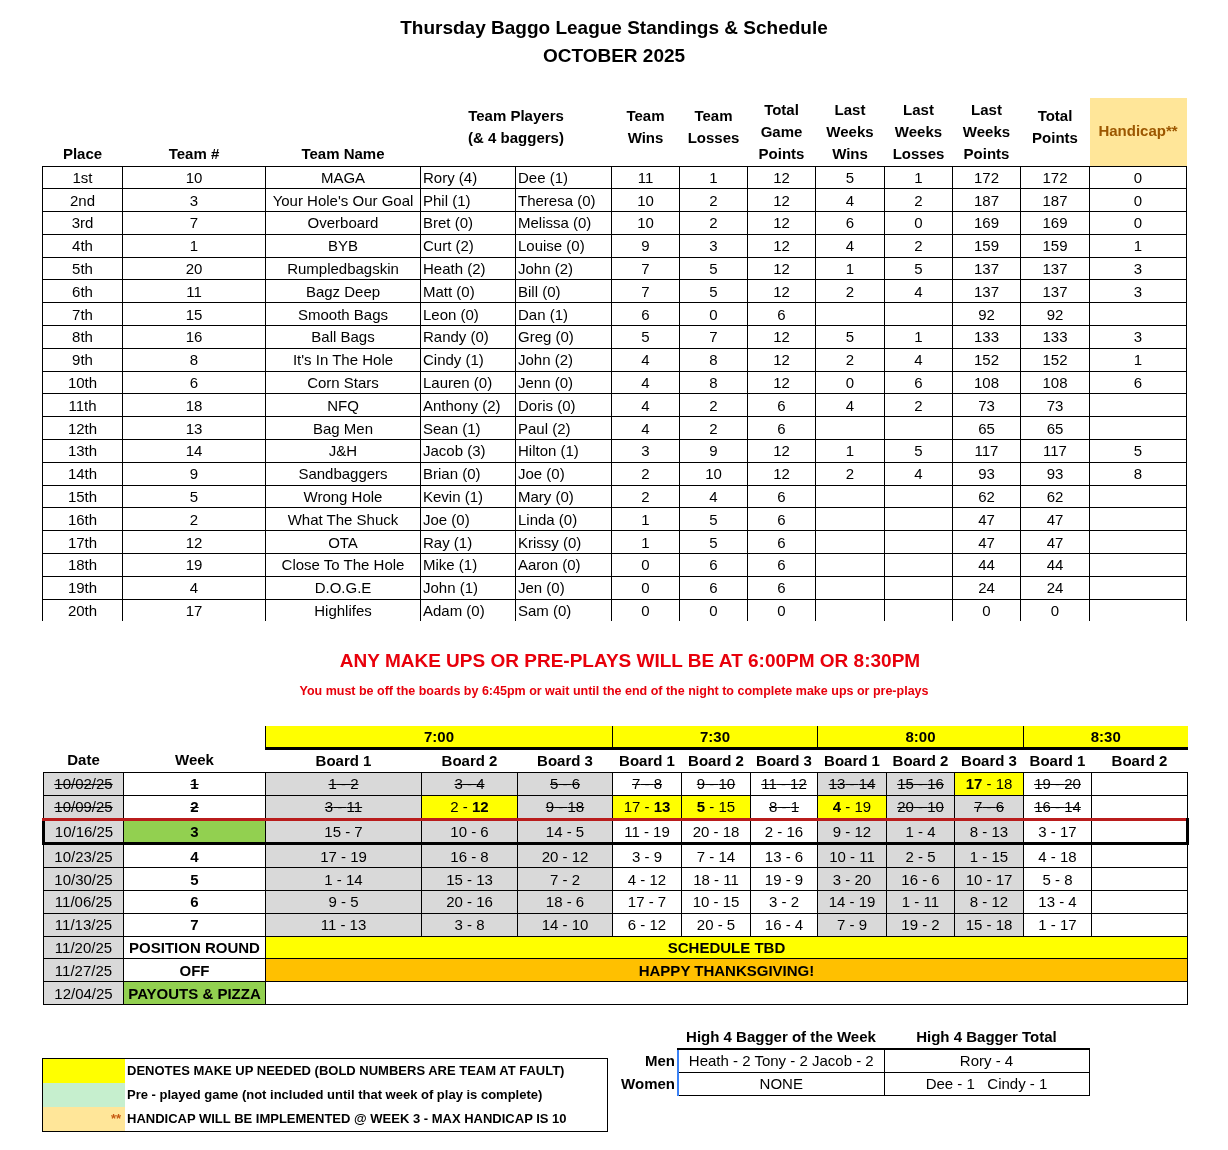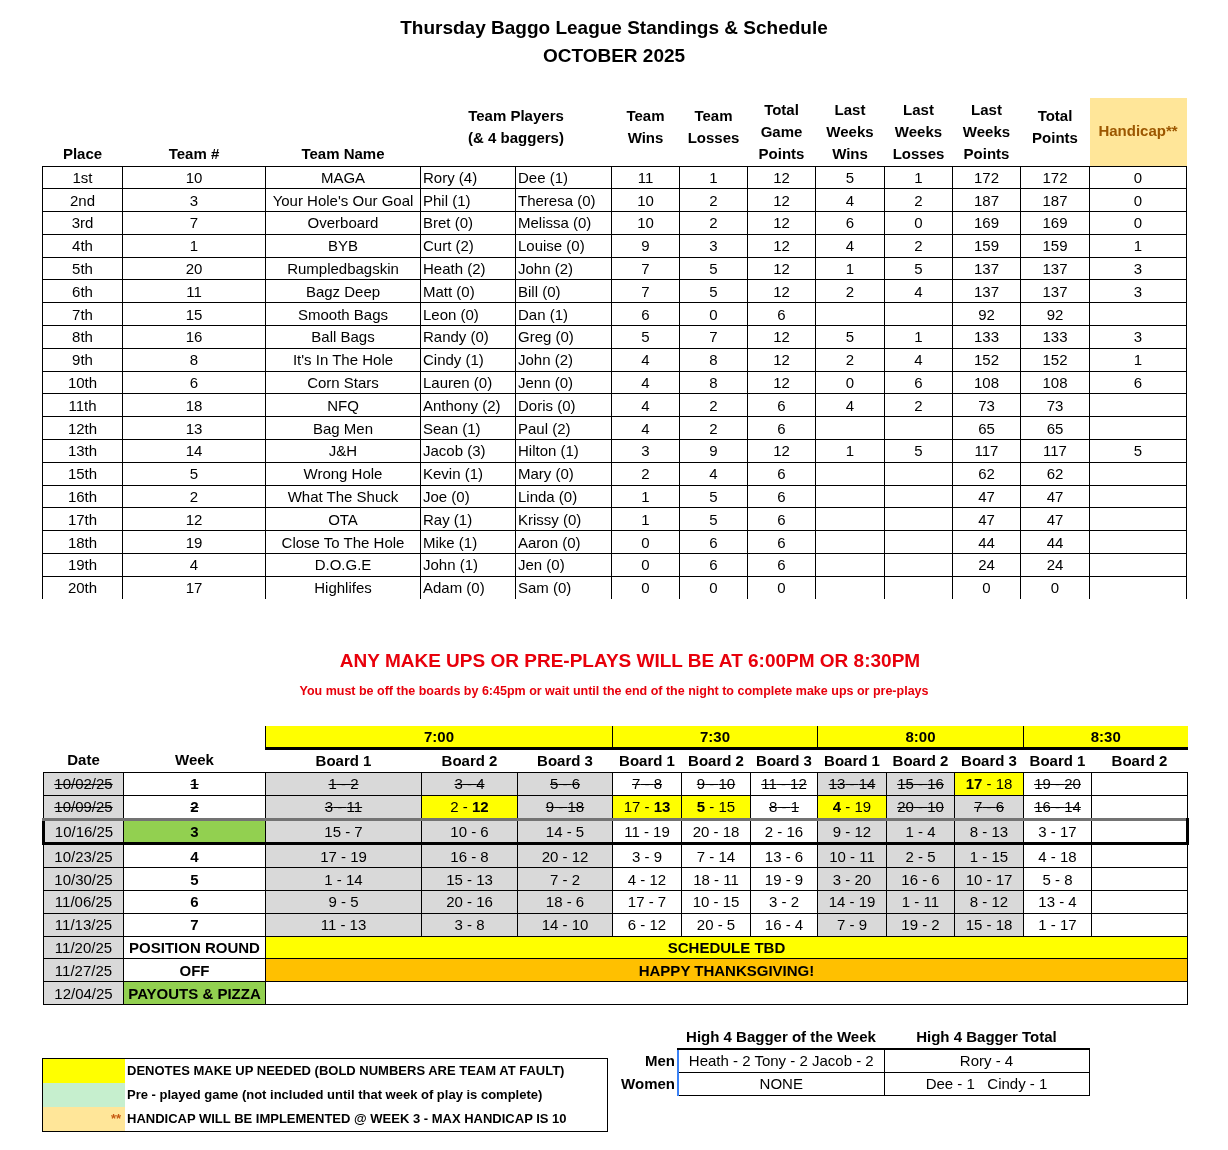--- a/index.html
+++ b/index.html
@@ -25,21 +25,21 @@
   
   #schedule { left: 42px; top: 726px; font-size: 15px; }
   #schedule th.time { background: #ffff00; font-weight: bold; border-left: 1px solid #000; height: 21px; border-bottom: 3px solid #000; }
   #schedule th.board { font-weight: bold; height: 22px; line-height: 22px; }
   #schedule td { border: 1px solid #000; height: 21.8px; line-height: 21px; }
   #schedule td.g { background: #d9d9d9; }
   #schedule td.y { background: #ffff00; }
   #schedule td.o { background: #ffc000; }
   #schedule td.green { background: #92d050; }
   #schedule td.wk { font-weight: bold; }
-  #schedule tr.current td { border-top: 3px solid #737373; border-bottom: 3px solid #000; }
+  #schedule tr.current td { border-top: 3px solid #b91c1c; border-bottom: 3px solid #000; }
   #schedule tr.current td:first-child { border-left: 3px solid #000; }
   #schedule tr.current td:last-child { border-right: 3px solid #000; }
   .strike { text-decoration: line-through; }
   .banner { font-weight: bold; }
 
   
   #legend { left: 42px; top: 1058px; font-size: 13px; border: 1px solid #000; }
   #legend td { height: 24px; line-height: 24px; text-align: left; font-weight: bold; }
   #legend td.sw { width: 78px; text-align: right; padding-right: 4px; }
   #legend td.txt { width: 480px; padding-left: 2px; }
@@ -307,20 +307,35 @@
         <td>3</td>
         <td>9</td>
         <td>12</td>
         <td>1</td>
         <td>5</td>
         <td>117</td>
         <td>117</td>
         <td>5</td>
       </tr>
       <tr>
+        <td>14th</td>
+        <td>9</td>
+        <td>Sandbaggers</td>
+        <td class="pl">Brian (0)</td>
+        <td class="pl">Joe (0)</td>
+        <td>2</td>
+        <td>10</td>
+        <td>12</td>
+        <td>2</td>
+        <td>4</td>
+        <td>93</td>
+        <td>93</td>
+        <td>8</td>
+      </tr>
+      <tr>
         <td>15th</td>
         <td>5</td>
         <td>Wrong Hole</td>
         <td class="pl">Kevin (1)</td>
         <td class="pl">Mary (0)</td>
         <td>2</td>
         <td>4</td>
         <td>6</td>
         <td></td>
         <td></td>

